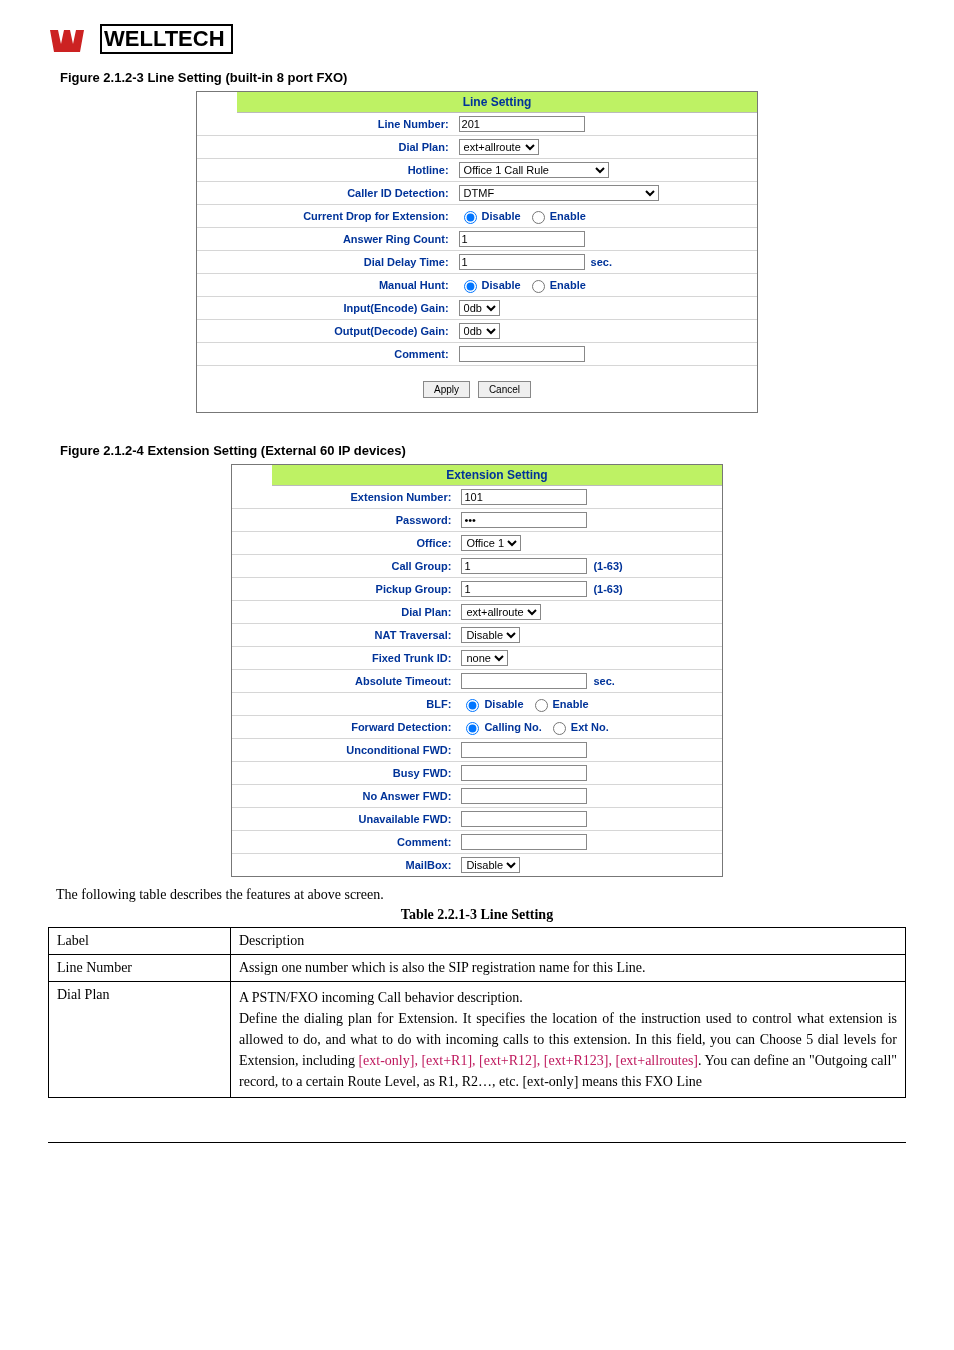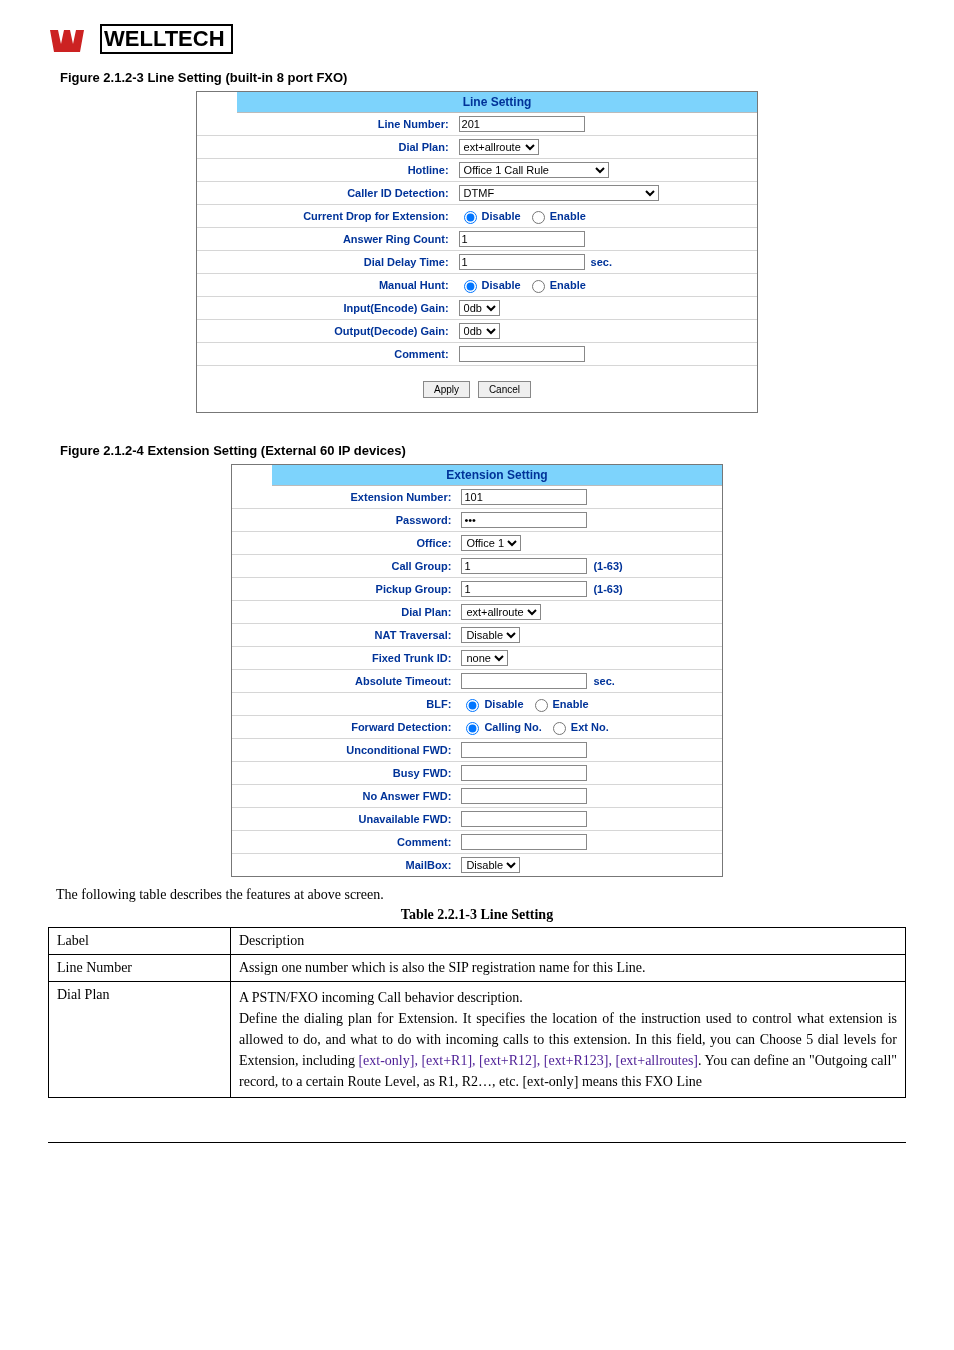--- a/index.html
+++ b/index.html
@@ -28,21 +28,21 @@
     margin: 10px 0 6px 12px;
   }
   .panel-wrap { display:flex; justify-content:center; }
   .panel {
     width: 560px;
     border: 1px solid #777;
     background: #fff;
     font-family: Verdana, Arial, sans-serif;
   }
   .panel-hd {
-    background: #7dd3fc;
+    background: #bef264;
     text-align: center;
     font-weight: bold;
     font-size: 12px;
     color: #003399;
     border-bottom: 1px solid #bbb;
     padding: 3px 0;
     margin-left: 40px;
   }
   .row {
     display: flex;
@@ -100,21 +100,21 @@
     border-collapse: collapse;
     width: 100%;
     font-size: 14px;
   }
   .desc-table td {
     border: 1px solid #000;
     vertical-align: top;
     padding: 5px 8px;
   }
   .desc-table .col-label { width: 165px; }
-  .blue-link { color:#4c1d95; }
+  .blue-link { color:#be185d; }
   .footer-rule {
     border: none;
     border-top: 1px solid #000;
     margin: 44px 0 0 0;
     width: 100%;
   }
 </style>
 </head>
 <body>
 

